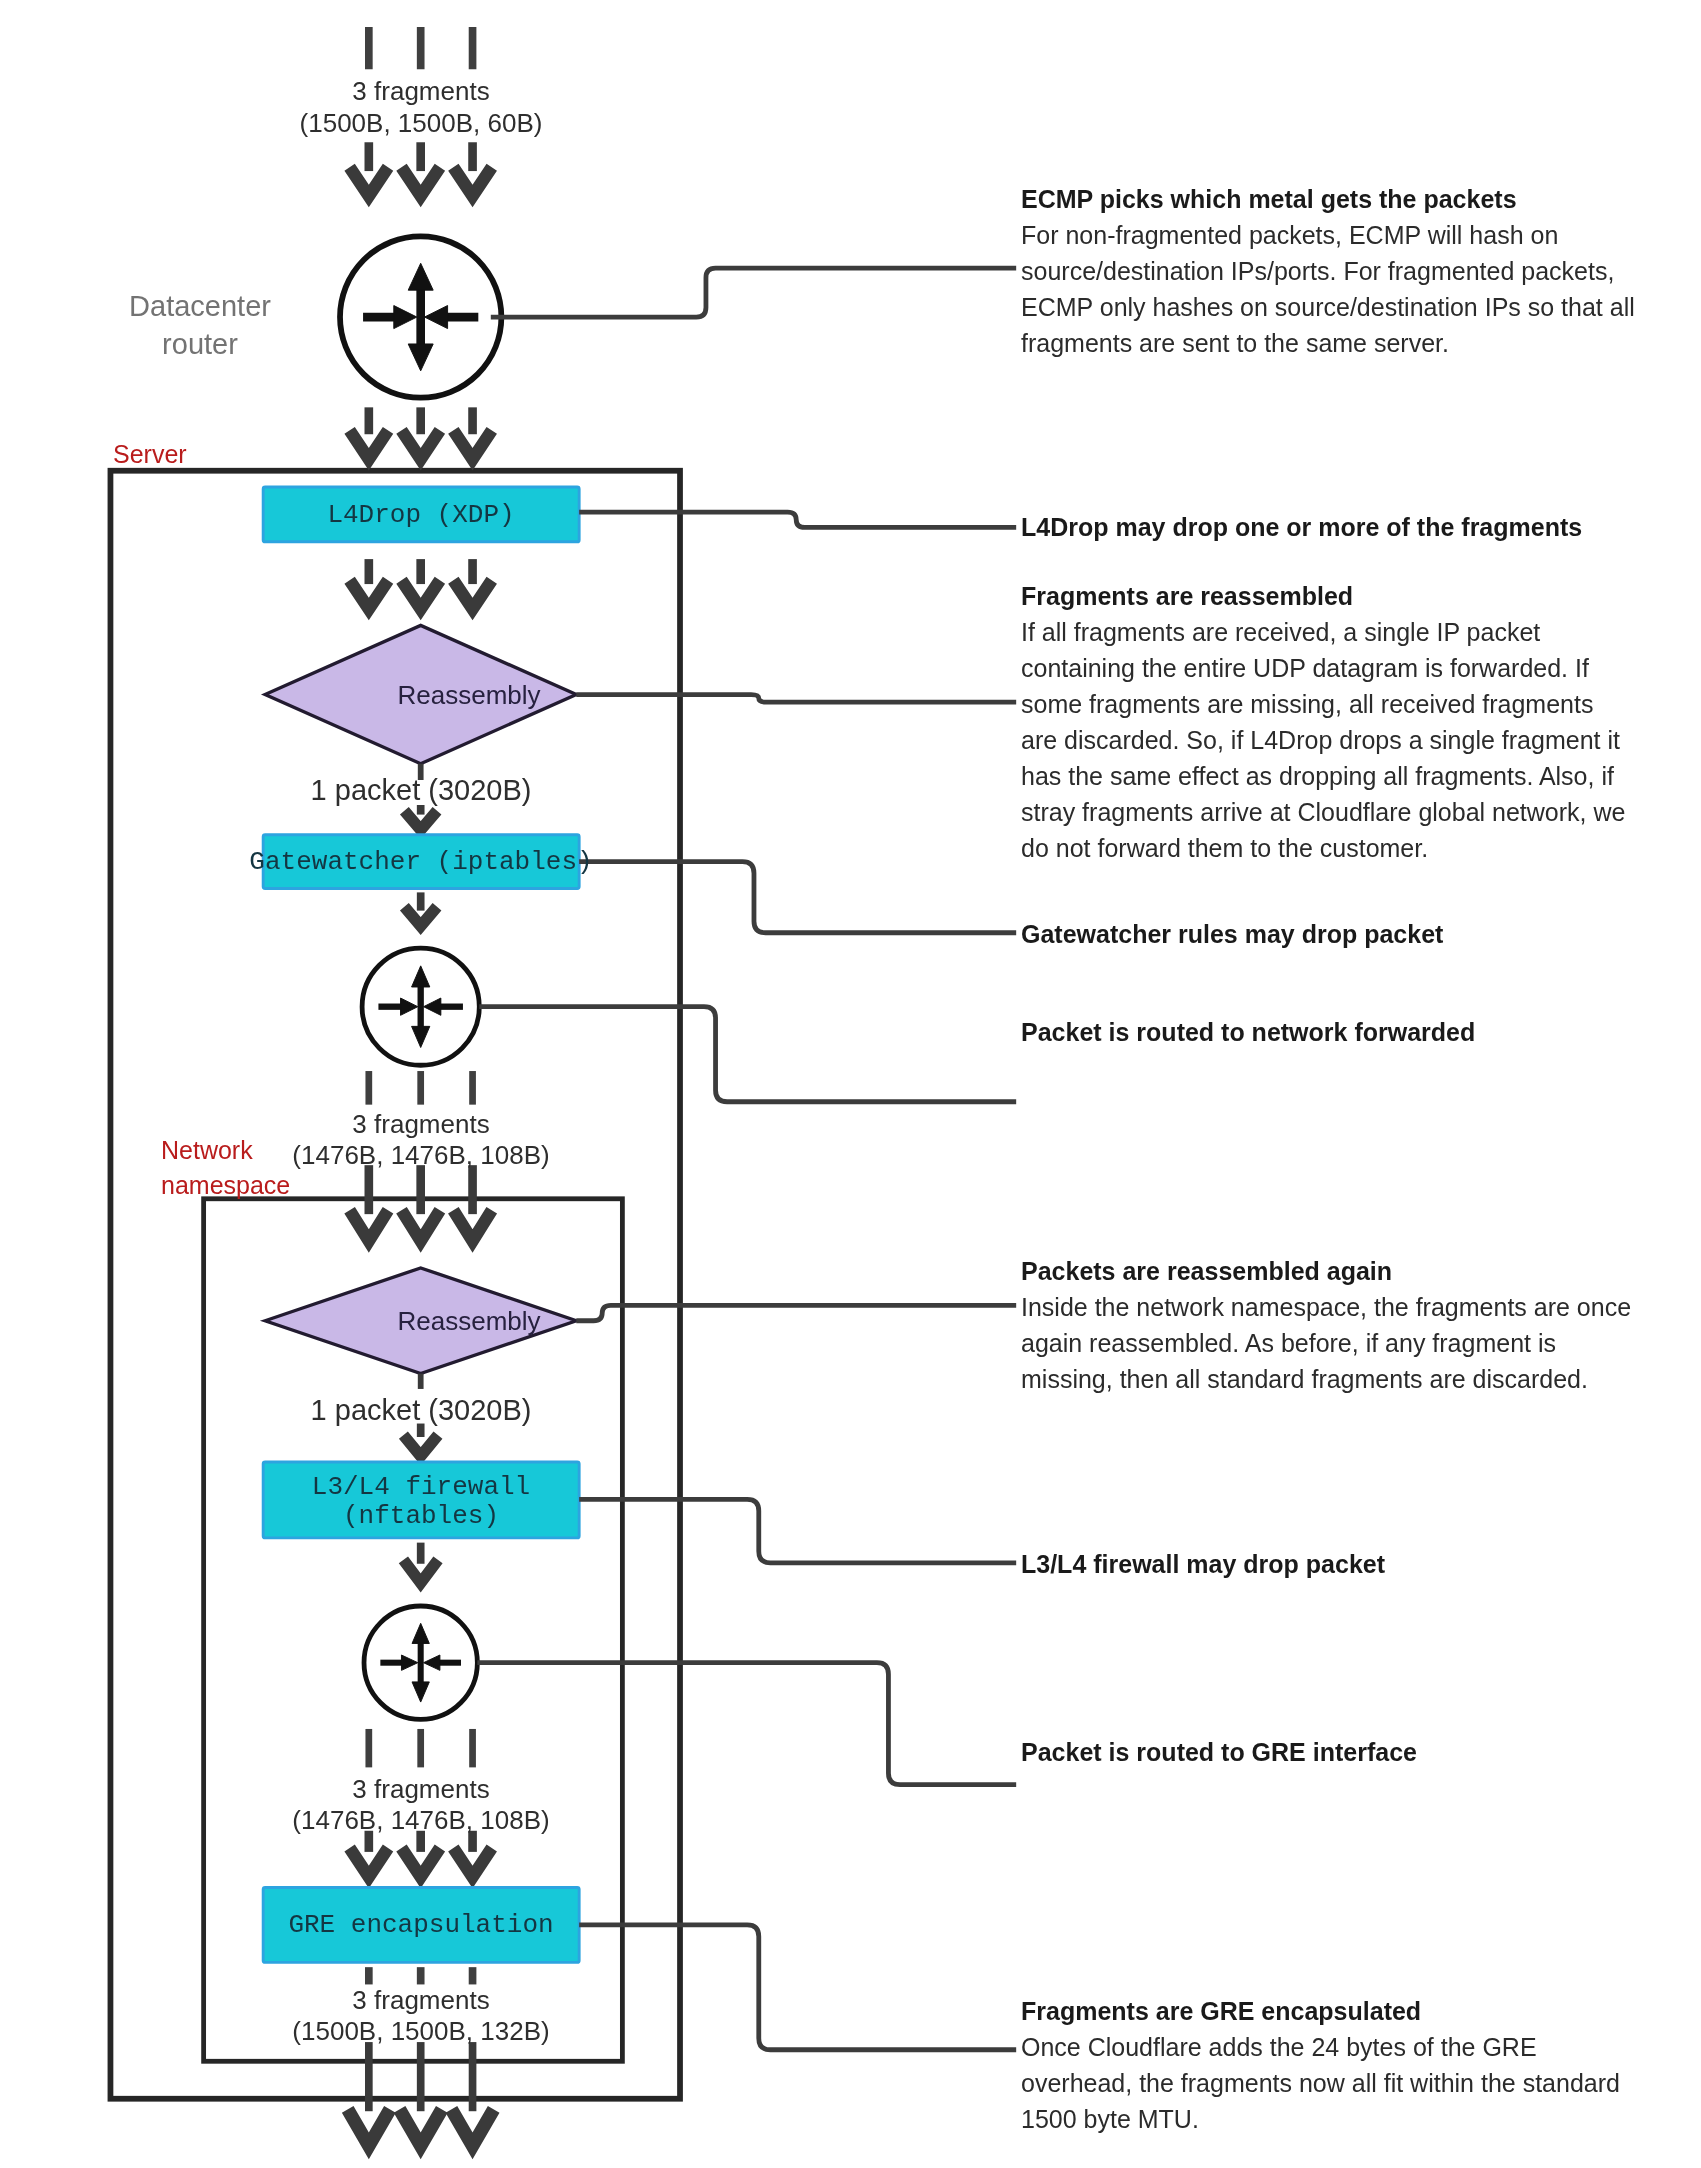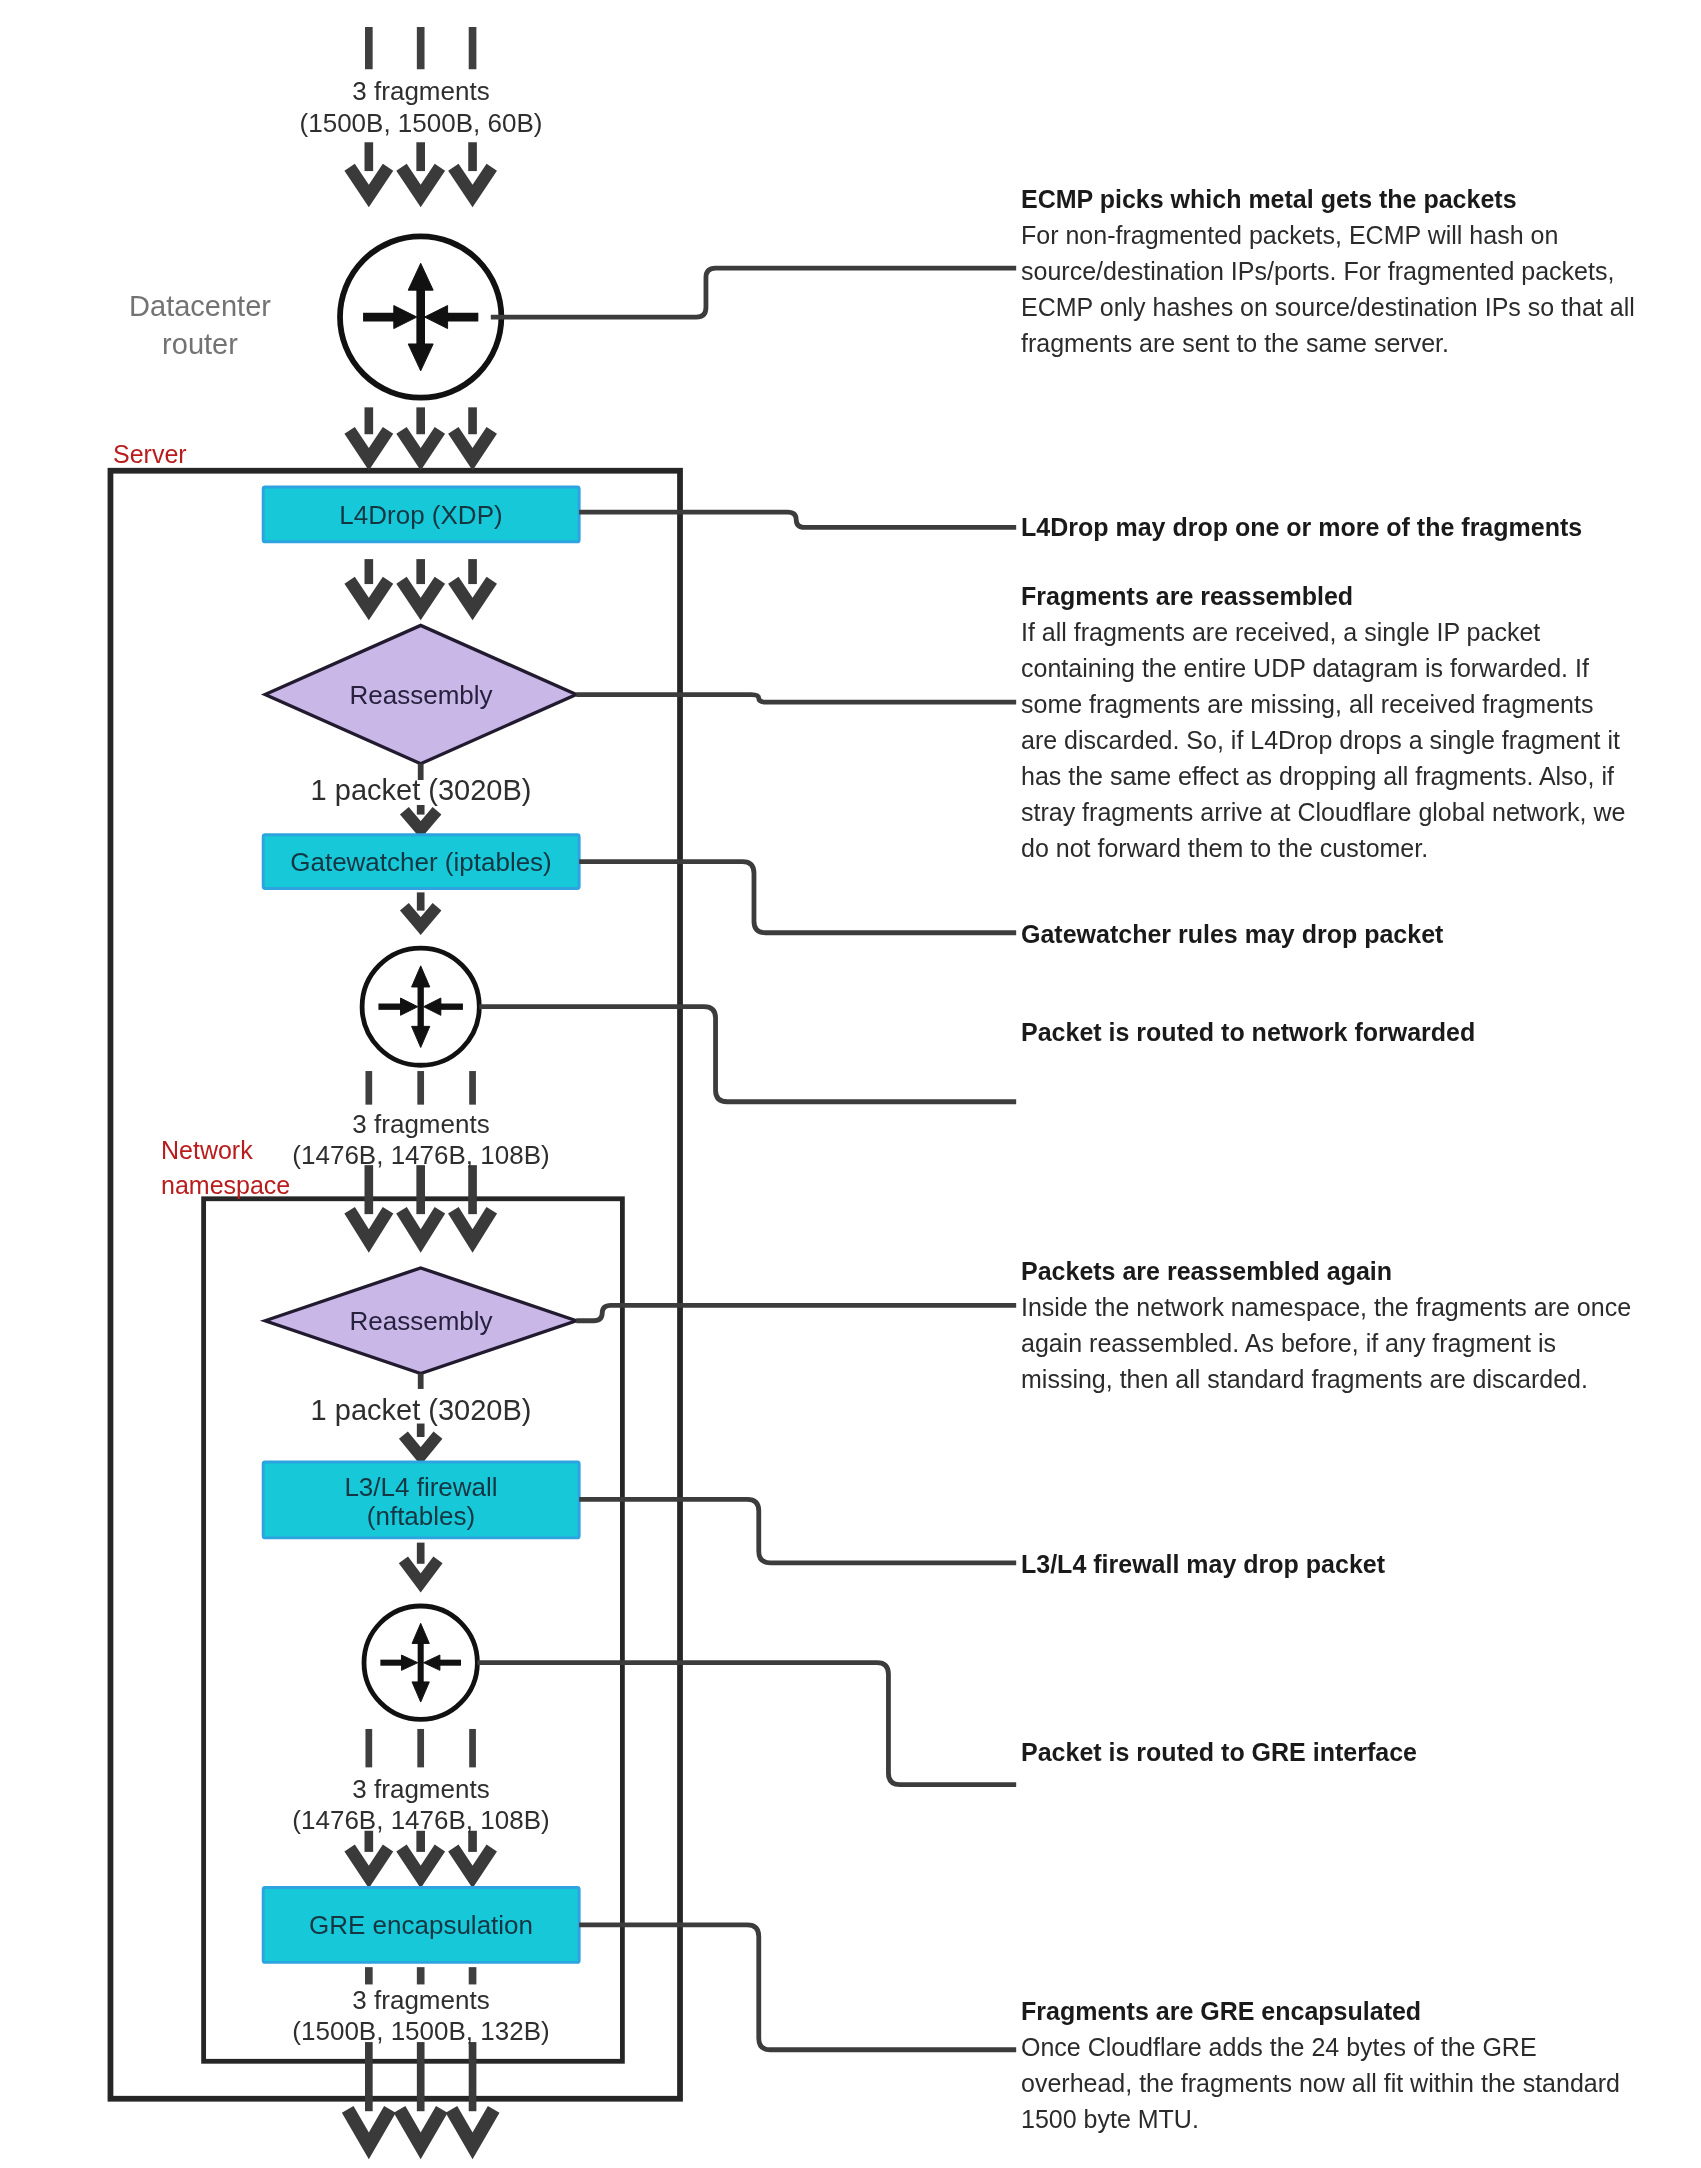--- a/index.html
+++ b/index.html
@@ -2,22 +2,22 @@
 <html style="--cyan: #17c8d8; --cyan-border: #2da4e0; --purple: #c9b8e7; --purple-border: #221b30; --line: #3c3c3c; --box-border: #262626; --ink: #1d1d1d;"><head>
 <meta charset="utf-8">
 <style>
   html,body{margin:0;padding:0;background:#fff;}
   #stage{position:relative;width:1701px;height:2168px;background:#fff;overflow:hidden;
          font-family:"Liberation Sans","DejaVu Sans",sans-serif;color:var(--ink,#1d1d1d);border-radius:8px;}
   #diagram-svg{position:absolute;left:0;top:0;}
   .lbl{position:absolute;white-space:pre-line;}
   .ctr{transform:translate(-50%,-50%);text-align:center;}
   .lft{transform:translate(0,-50%);text-align:left;}
-  .node-label{font-size:26px;color:#143642;line-height:29px;}
-  .diamond-label{font-size:26px;color:#27213f;}
+  .node-label{font-size:26px;color:#143642;line-height:29px;font-family:Liberation Mono, monospace;}
+  .diamond-label{font-size:26px;color:#27213f;margin-left:48px;}
   .flow-label{font-size:26px;color:#2e2e2e;line-height:32px;}
   .packet-label{font-size:29px;color:#2e2e2e;}
   .outer-label{font-size:25px;color:#b91c1c;line-height:35px;}
   .router-label{font-size:29px;color:#737373;line-height:38px;}
   .ann{position:absolute;left:1021px;font-size:25px;line-height:36px;color:#222;}
   .ann .hd{font-weight:bold;color:#1a1a1a;}
   .ann .bd{white-space:pre-line;color:#2b2b2b;}
 </style>
 </head>
 <body>

